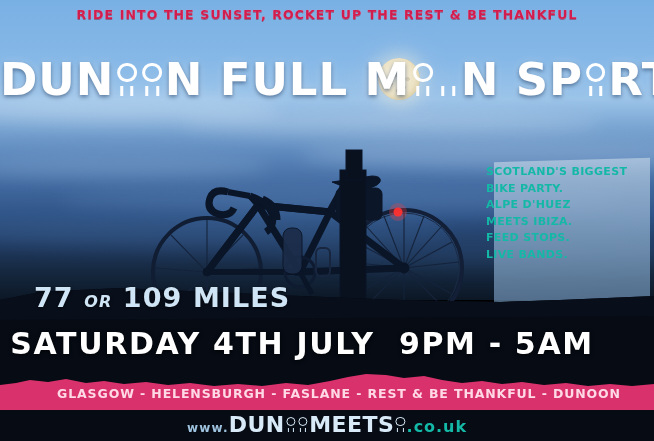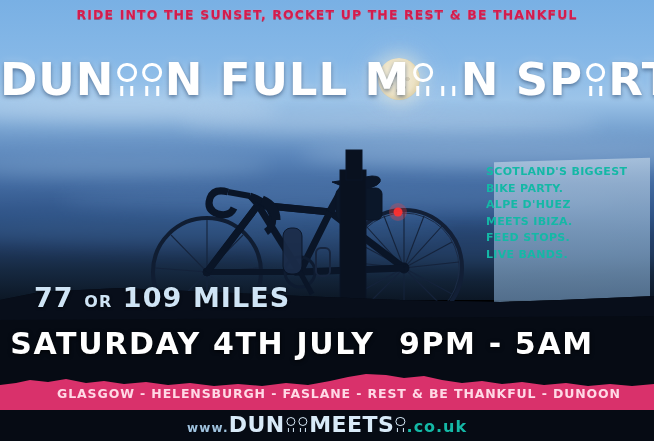--- a/index.html
+++ b/index.html
@@ -122,21 +122,21 @@
   .features div{white-space:nowrap;}
 
   .distance{
     position:absolute;left:34px;top:282px;
     z-index:9;
     color:#cfe4f5;
     font-size:27px;
     letter-spacing:.04em;
     text-shadow:0 1px 3px rgba(0,0,0,.7);
   }
-  .distance .sm{font-size:16px;}
+  .distance .sm{font-size:16px;font-style:italic;}
 
   .datetime{
     position:absolute;left:0;top:326px;width:604px;
     text-align:center;
     z-index:9;
     color:#ffffff;
     font-size:30px;
     letter-spacing:.055em;
     text-shadow:0 1px 4px rgba(0,0,0,.8);
   }

